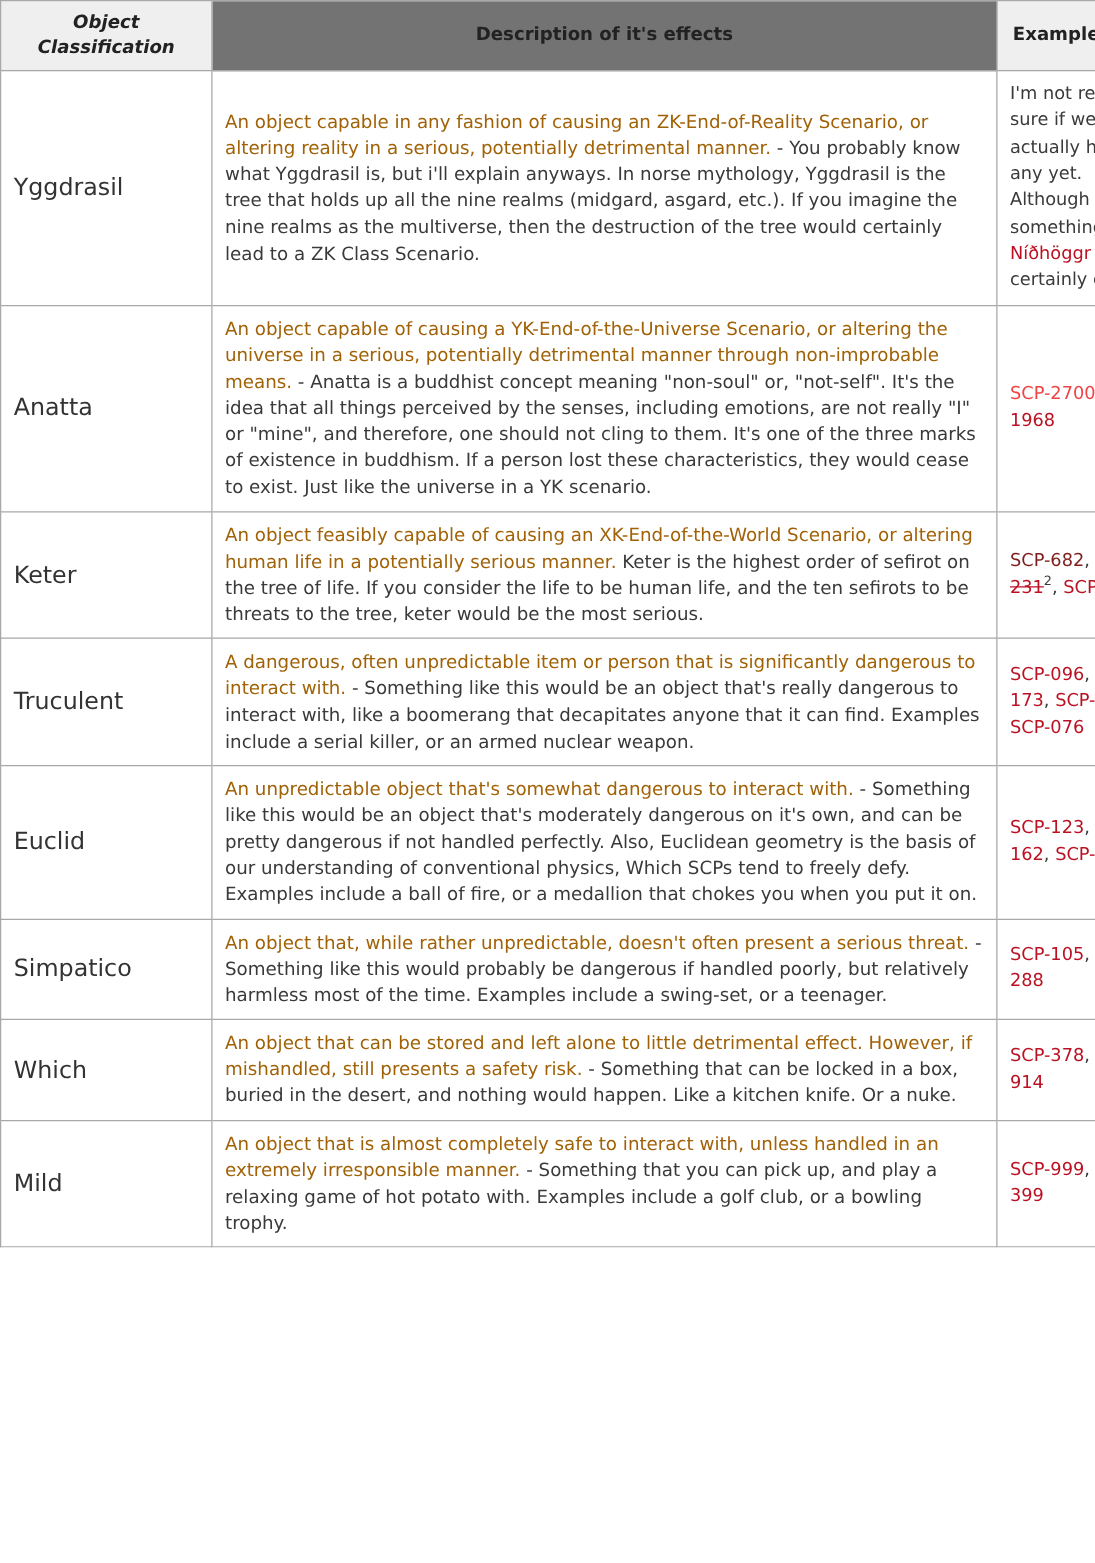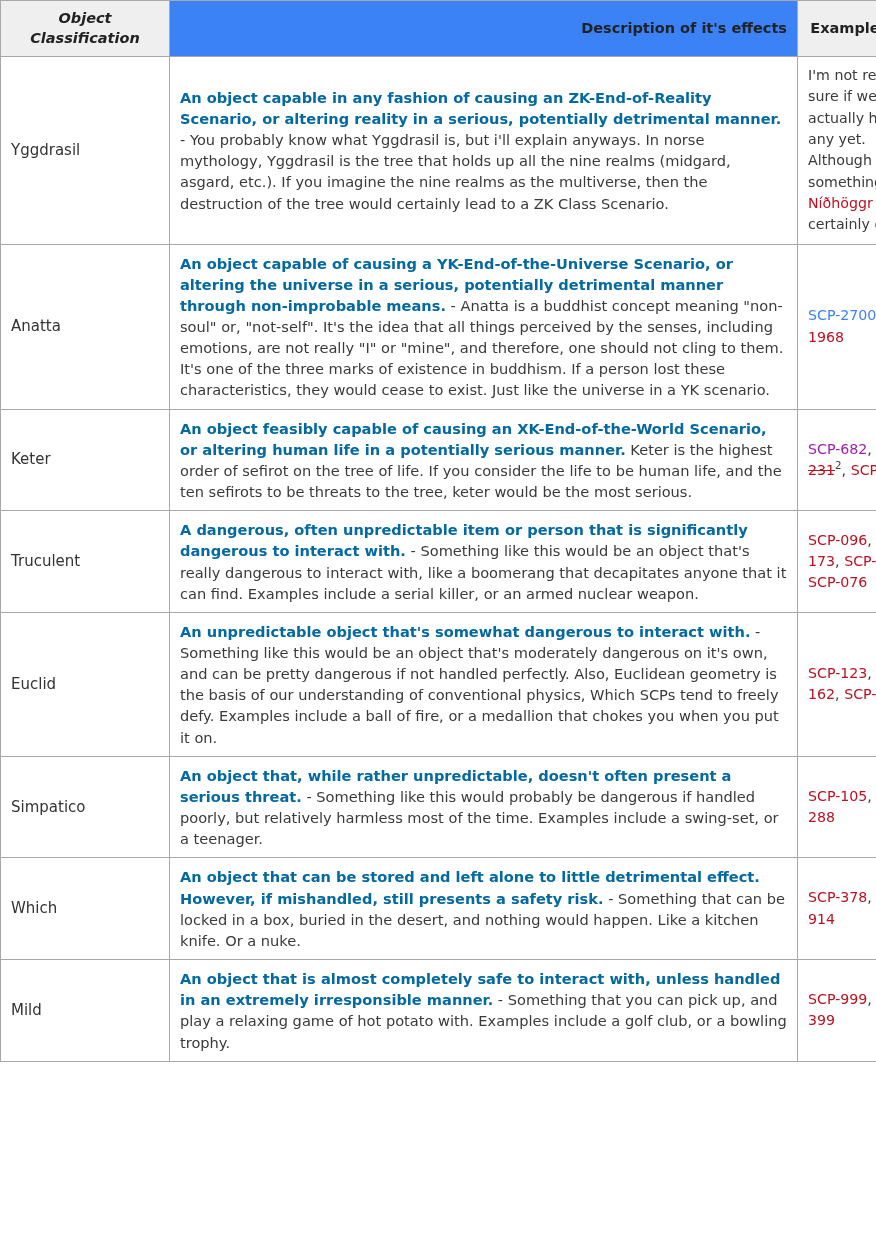--- a/index.html
+++ b/index.html
@@ -34,38 +34,38 @@
     line-height: 1.35;
     padding-top: 9px;
     padding-bottom: 9px;
   }
   th.col-class { width: 148px; }
   th.col-desc  { width: 607px; }
   th.col-scp   { width: 119px; }
 
   td.cell-class {
     width: 148px;
-    font-size: 15px;
+    font-size: 19px;
     color: #333333;
     padding-left: 12px;
     vertical-align: middle;
     line-height: 1.4;
   }
   td.cell-desc {
     width: 607px;
     font-size: 14.6px;
     line-height: 1.45;
     color: #3a3a3a;
     text-align: left;
     padding: 9px 12px 10px 12px;
     vertical-align: middle;
   }
   td.cell-desc b {
-    color: #0369a1;
-    font-weight: bold;
+    color: #a16207;
+    font-weight: normal;
   }
   td.cell-scp {
     width: 119px;
     font-size: 14.2px;
     line-height: 1.5;
     color: #3a3a3a;
     vertical-align: middle;
     text-align: left;
     padding: 9px 8px 9px 11px;
     word-wrap: break-word;
@@ -84,39 +84,39 @@
   }
   .scp-plain { color: #3a3a3a; }
 </style>
 </head>
 <body>
 
 <table class="scp-table" style="border-color: rgb(168, 168, 168);">
   <thead>
     <tr>
       <th class="col-class" style="background: rgb(239, 239, 239); border-color: rgb(168, 168, 168); font-style: italic;">Object Classification</th>
-      <th class="col-desc" style="background: #3b82f6; border-color: rgb(168, 168, 168); text-align: right;">Description of it's effects</th>
+      <th class="col-desc" style="background: #737373; border-color: rgb(168, 168, 168);">Description of it's effects</th>
       <th class="col-scp" style="background: rgb(239, 239, 239); border-color: rgb(168, 168, 168);">Example SCPs</th>
     </tr>
   </thead>
   <tbody id="table-body">
       <tr>
         <td class="cell-class" style="border-color: rgb(168, 168, 168);">Yggdrasil</td>
         <td class="cell-desc" style="border-color: rgb(168, 168, 168);"><b>An object capable in any fashion of causing an ZK-End-of-Reality Scenario, or altering reality in a serious, potentially detrimental manner.</b> - <span>You probably know what Yggdrasil is, but i'll explain anyways. In norse mythology, Yggdrasil is the tree that holds up all the nine realms (midgard, asgard, etc.). If you imagine the nine realms as the multiverse, then the destruction of the tree would certainly lead to a ZK Class Scenario.</span></td>
         <td class="cell-scp" style="border-color: rgb(168, 168, 168);"><span class="scp-plain">I'm not really sure if we actually have any yet. Although something like </span><a class="lnk" href="#" style="color: rgb(187, 17, 34);">Níðhöggr</a><span class="scp-plain"> would certainly qualify.</span></td>
       </tr>
       <tr>
         <td class="cell-class" style="border-color: rgb(168, 168, 168);">Anatta</td>
         <td class="cell-desc" style="border-color: rgb(168, 168, 168);"><b>An object capable of causing a YK-End-of-the-Universe Scenario, or altering the universe in a serious, potentially detrimental manner through non-improbable means.</b> - <span>Anatta is a buddhist concept meaning "non-soul" or, "not-self". It's the idea that all things perceived by the senses, including emotions, are not really "I" or "mine", and therefore, one should not cling to them. It's one of the three marks of existence in buddhism. If a person lost these characteristics, they would cease to exist. Just like the universe in a YK scenario.</span></td>
-        <td class="cell-scp" style="border-color: rgb(168, 168, 168);"><a class="lnk" href="#" style="color: #3b82f6;">SCP-2700</a> <a class="lnk" href="#" style="color: rgb(187, 17, 34);">SCP-1968</a></td>
+        <td class="cell-scp" style="border-color: rgb(168, 168, 168);"><a class="lnk" href="#" style="color: #ef4444;">SCP-2700</a> <a class="lnk" href="#" style="color: rgb(187, 17, 34);">SCP-1968</a></td>
       </tr>
       <tr>
         <td class="cell-class" style="border-color: rgb(168, 168, 168);">Keter</td>
         <td class="cell-desc" style="border-color: rgb(168, 168, 168);"><b>An object feasibly capable of causing an XK-End-of-the-World Scenario, or altering human life in a potentially serious manner.</b> <span>Keter is the highest order of sefirot on the tree of life. If you consider the life to be human life, and the ten sefirots to be threats to the tree, keter would be the most serious.</span></td>
-        <td class="cell-scp" style="border-color: rgb(168, 168, 168);"><a class="lnk" href="#" style="color: #a21caf;">SCP-682</a><span class="scp-plain">,</span> <a class="lnk struck" href="#" style="color: rgb(187, 17, 34);">SCP-231</a><sup>2</sup><span class="scp-plain">,</span> <a class="lnk" href="#" style="color: rgb(187, 17, 34);">SCP-055</a></td>
+        <td class="cell-scp" style="border-color: rgb(168, 168, 168);"><a class="lnk" href="#" style="color: #7f1d1d;">SCP-682</a><span class="scp-plain">,</span> <a class="lnk struck" href="#" style="color: rgb(187, 17, 34);">SCP-231</a><sup>2</sup><span class="scp-plain">,</span> <a class="lnk" href="#" style="color: rgb(187, 17, 34);">SCP-055</a></td>
       </tr>
       <tr>
         <td class="cell-class" style="border-color: rgb(168, 168, 168);">Truculent</td>
         <td class="cell-desc" style="border-color: rgb(168, 168, 168);"><b>A dangerous, often unpredictable item or person that is significantly dangerous to interact with.</b> - <span>Something like this would be an object that's really dangerous to interact with, like a boomerang that decapitates anyone that it can find. Examples include a serial killer, or an armed nuclear weapon.</span></td>
         <td class="cell-scp" style="border-color: rgb(168, 168, 168);"><a class="lnk" href="#" style="color: rgb(187, 17, 34);">SCP-096</a><span class="scp-plain">,</span> <a class="lnk" href="#" style="color: rgb(187, 17, 34);">SCP-173</a><span class="scp-plain">,</span> <a class="lnk" href="#" style="color: rgb(187, 17, 34);">SCP-029</a> <a class="lnk" href="#" style="color: rgb(187, 17, 34);">SCP-076</a></td>
       </tr>
       <tr>
         <td class="cell-class" style="border-color: rgb(168, 168, 168);">Euclid</td>
         <td class="cell-desc" style="border-color: rgb(168, 168, 168);"><b>An unpredictable object that's somewhat dangerous to interact with.</b> - <span>Something like this would be an object that's moderately dangerous on it's own, and can be pretty dangerous if not handled perfectly. Also, Euclidean geometry is the basis of our understanding of conventional physics, Which SCPs tend to freely defy. Examples include a ball of fire, or a medallion that chokes you when you put it on.</span></td>
         <td class="cell-scp" style="border-color: rgb(168, 168, 168);"><a class="lnk" href="#" style="color: rgb(187, 17, 34);">SCP-123</a><span class="scp-plain">,</span> <a class="lnk" href="#" style="color: rgb(187, 17, 34);">SCP-162</a><span class="scp-plain">,</span> <a class="lnk" href="#" style="color: rgb(187, 17, 34);">SCP-166</a></td>

